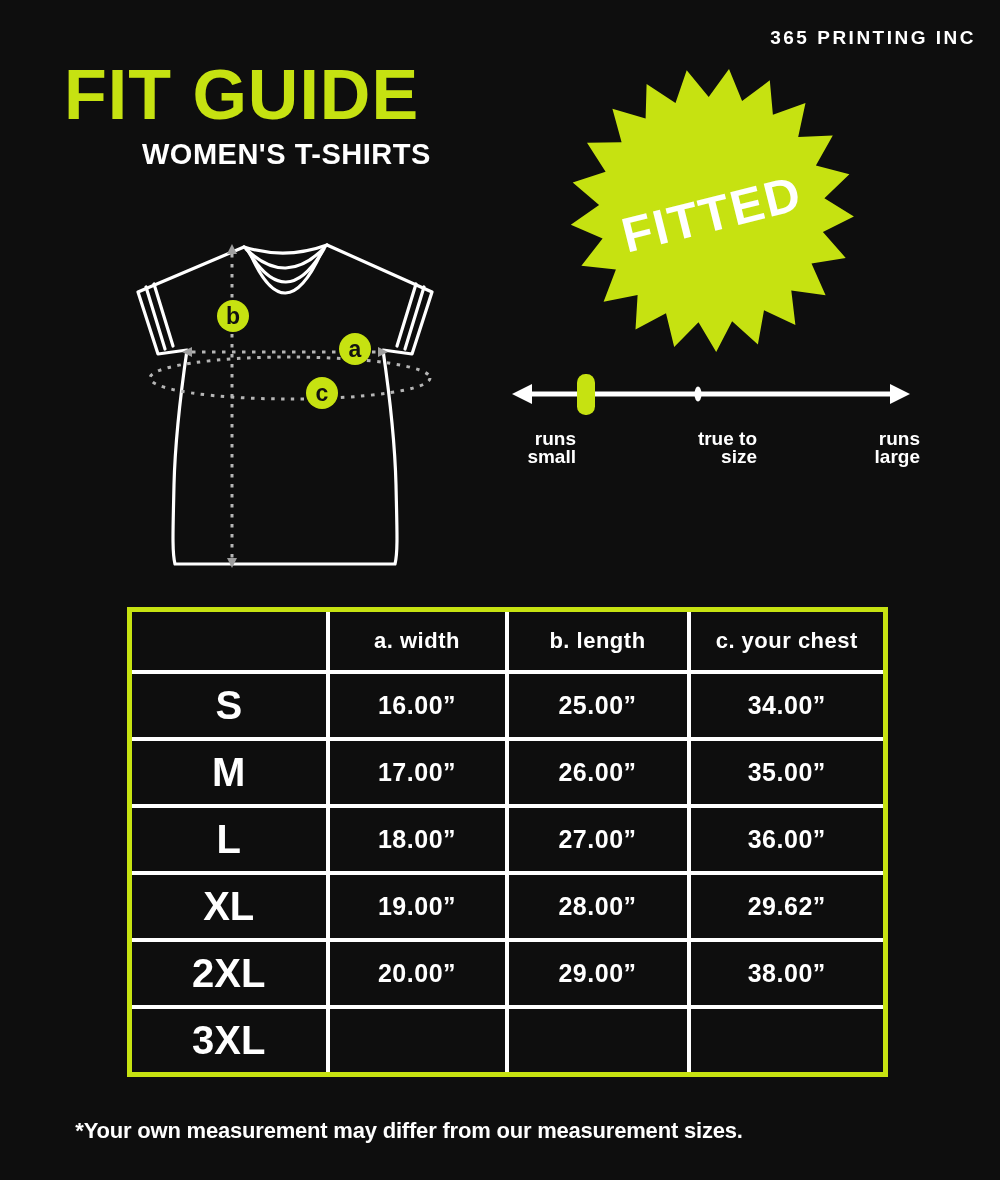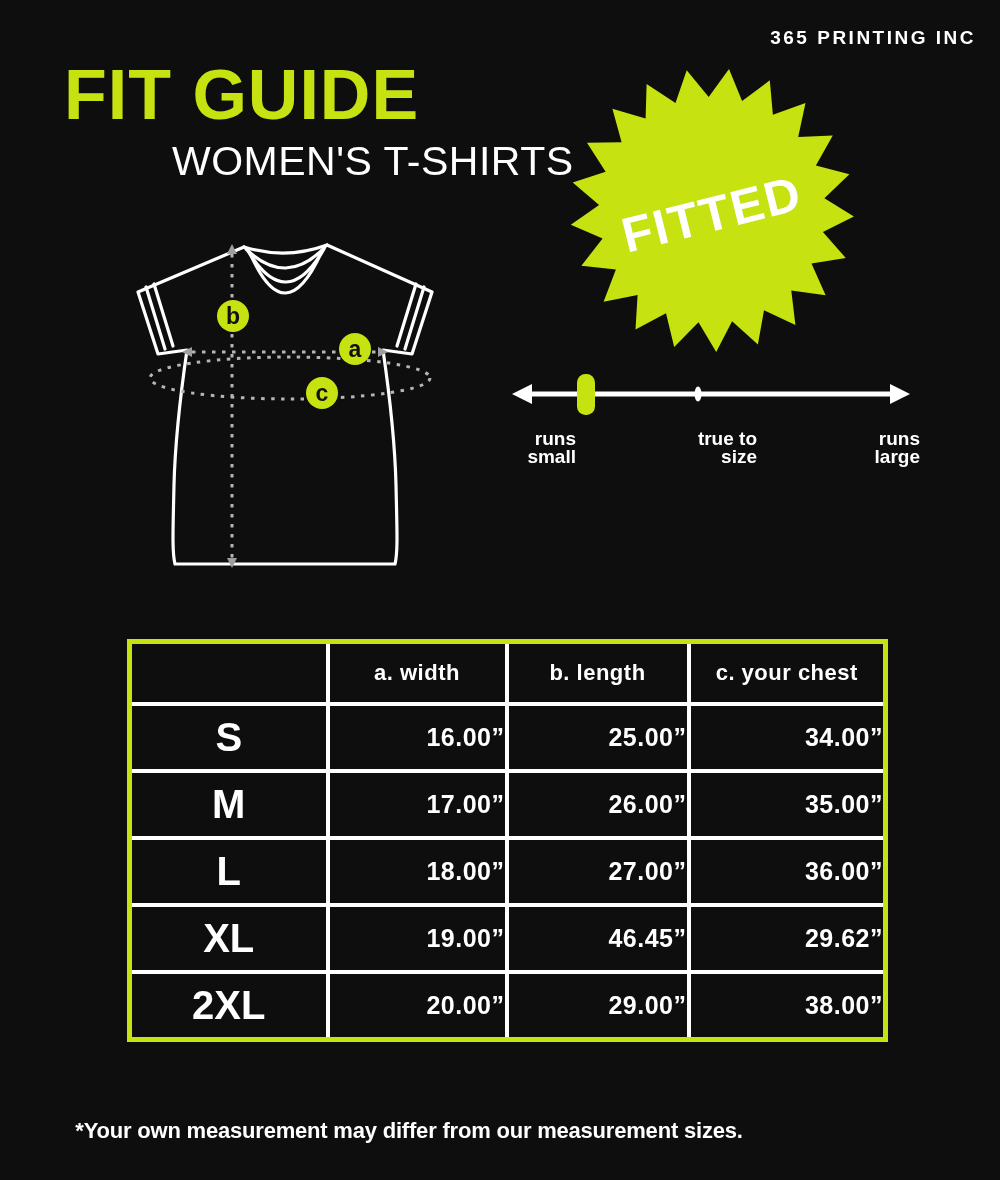--- a/index.html
+++ b/index.html
@@ -16,53 +16,53 @@
     top:27px;right:24px;
     font-size:19px;font-weight:bold;letter-spacing:2.5px;
     color:#fff;white-space:nowrap;margin-left:12px;
   }
   .title{
     left:64px;top:60px;
     font-size:70px;font-weight:bold;letter-spacing:1px;
     color:var(--accent,#c6e211);line-height:1;white-space:nowrap;
   }
   .subtitle{
-    left:172px;top:138px;
-    font-size:41px;font-weight:normal;letter-spacing:.5px;
+    left:142px;top:138px;
+    font-size:29px;font-weight:bold;letter-spacing:.5px;
     color:#fff;white-space:nowrap;
   }
   .fitted-label{
     left:572px;top:186px;width:280px;
     text-align:center;
     transform:rotate(-14deg);
     font-size:49px;font-weight:bold;letter-spacing:2px;
     color:#fff;
   }
   .scale-label{
     top:430px;text-align:right;
     font-size:19px;line-height:18px;font-weight:bold;color:#fff;
   }
   .scale-label.left{left:500px;width:76px;}
   .scale-label.center{left:657px;width:100px;}
   .scale-label.right{left:838px;width:82px;}
   table.size-table{
-    position:absolute;left:127px;top:639px;width:756px;
+    position:absolute;left:127px;top:607px;width:756px;
     border-collapse:collapse;
     border:5px solid var(--accent,#c6e211);
     table-layout:fixed;
   }
   table.size-table th,table.size-table td{
     border:4px solid #fff;
     text-align:center;vertical-align:middle;
     color:#fff;font-weight:bold;
     padding:0;
   }
   table.size-table thead th{height:58px;font-size:22px;letter-spacing:.5px;}
   table.size-table tbody th{height:63px;font-size:40px;}
-  table.size-table tbody td{height:63px;font-size:25px;letter-spacing:.5px;text-align:right;}
+  table.size-table tbody td{height:63px;font-size:25px;letter-spacing:.5px;}
   .footnote{
     left:0;top:1118px;width:818px;
     text-align:center;
     font-size:22px;font-weight:bold;letter-spacing:-0.2px;
     color:#fff;
   }
   .shirt-line{stroke:#fff;stroke-width:3.2;fill:none;stroke-linejoin:round;stroke-linecap:round;}
   .dash-line{stroke:#b5b5b5;stroke-width:3;fill:none;stroke-dasharray:3.5 6.5;}
   .dash-arrow{fill:#9e9e9e;}
   .marker-circle{fill:var(--accent,#c6e211);}
@@ -170,27 +170,33 @@
         </tr>
         <tr>
           <th>L</th>
           <td>18.00”</td>
           <td>27.00”</td>
           <td>36.00”</td>
         </tr>
         <tr>
           <th>XL</th>
           <td>19.00”</td>
-          <td>46.45”</td>
+          <td>28.00”</td>
           <td>29.62”</td>
         </tr>
         <tr>
           <th>2XL</th>
           <td>20.00”</td>
           <td>29.00”</td>
           <td>38.00”</td>
         </tr>
+        <tr>
+          <th>3XL</th>
+          <td></td>
+          <td></td>
+          <td></td>
+        </tr>
       </tbody>
   </table>
 
   <div class="abs footnote">*Your own measurement may differ from our measurement sizes.</div>
 
 </div>
 
 </body></html>

